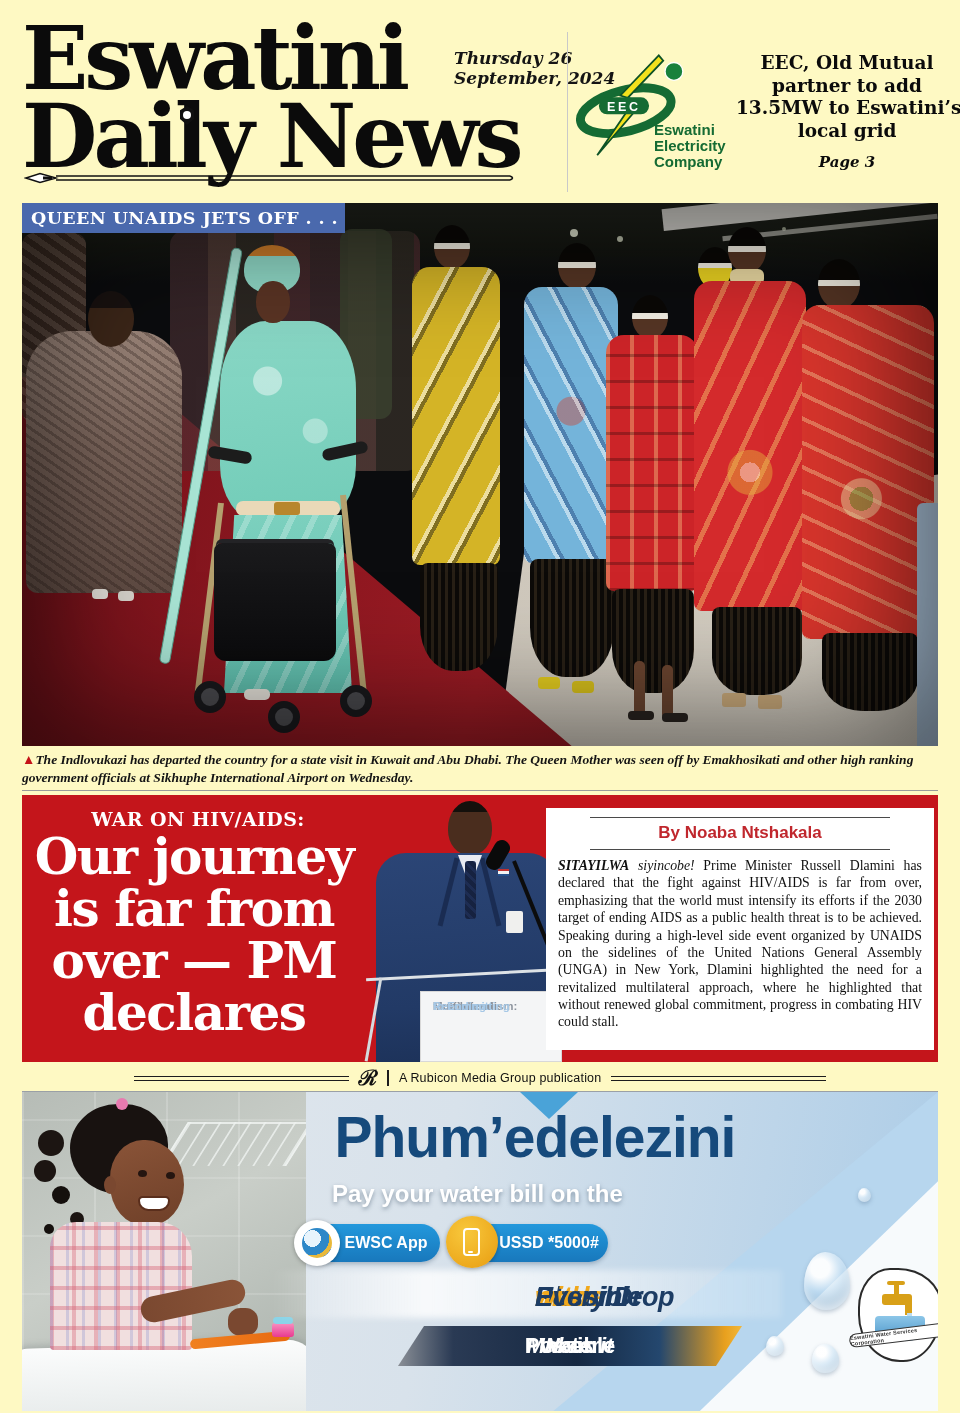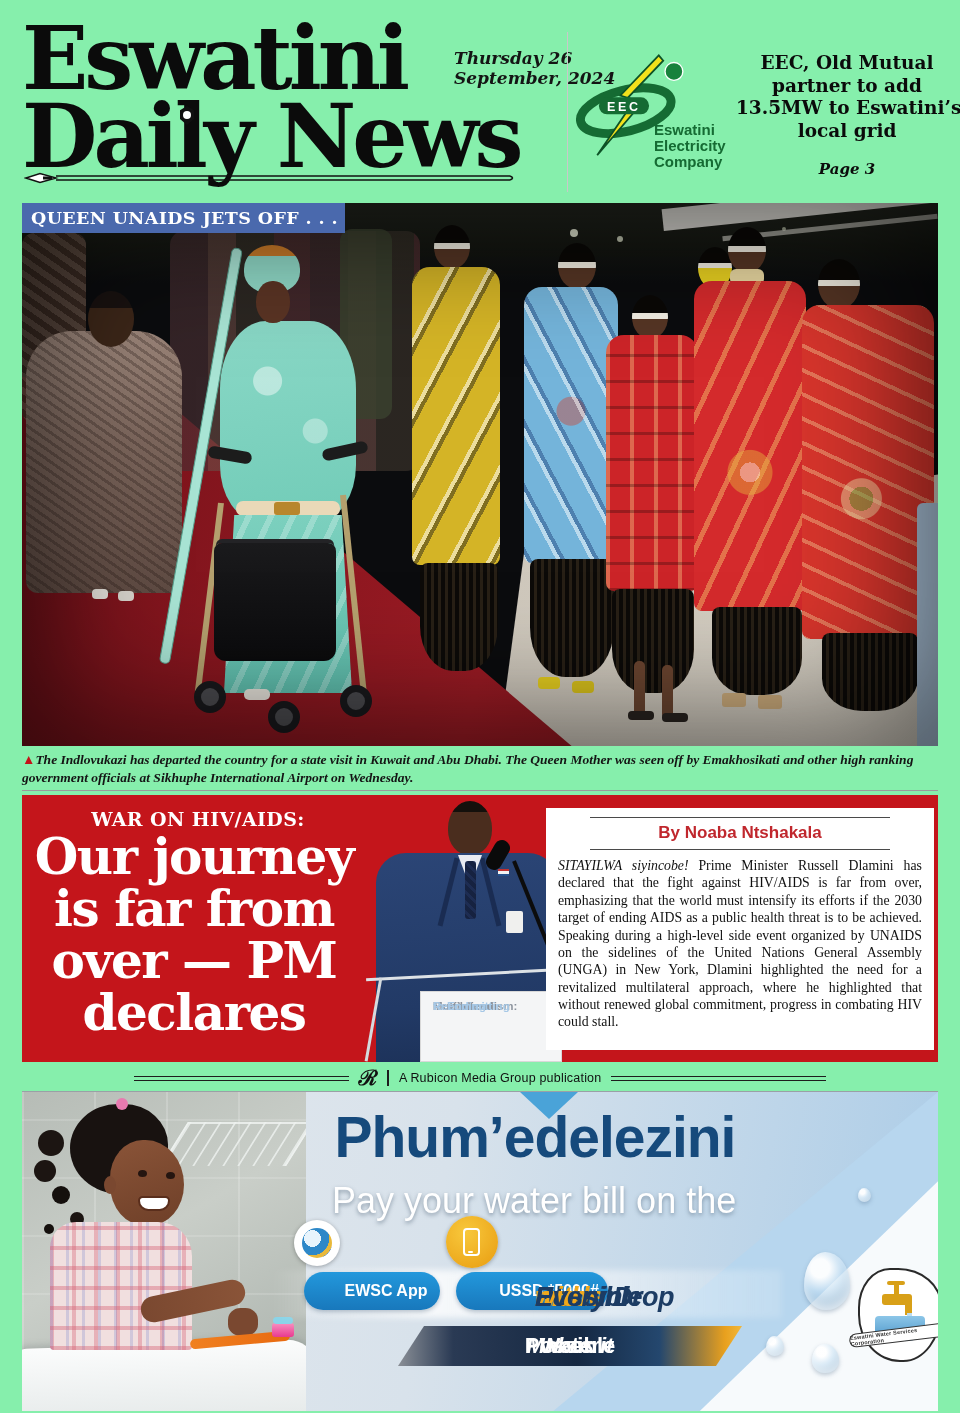--- a/index.html
+++ b/index.html
@@ -1,16 +1,16 @@
 <!DOCTYPE html>
 <html><head>
 <meta charset="utf-8">
 <style>
   html,body{margin:0;padding:0;background:#fff;}
-  .page{position:relative;width:960px;height:1413px;background:#86efac;overflow:hidden;
+  .page{position:relative;width:960px;height:1413px;background:#fef9c3;overflow:hidden;
         font-family:"Liberation Sans",sans-serif;color:#111;}
 
   
   .masthead{position:absolute;left:22px;top:20px;width:916px;height:180px;}
   .mast-title{font-family:"DejaVu Serif",serif;font-weight:bold;font-size:87px;
               line-height:.9;letter-spacing:-4px;color:#0b0b0b;}
   .mast-date{position:absolute;left:432px;top:28px;font-family:"DejaVu Serif",serif;
              font-style:italic;font-weight:bold;font-size:17px;line-height:1.2;color:#141414;}
   .mast-shield{position:absolute;left:158px;top:86px;width:14px;height:19px;background:#101010;
                clip-path:polygon(50% 0,100% 22%,100% 68%,50% 100%,0 68%,0 22%);}
@@ -19,21 +19,21 @@
   .mast-divider{position:absolute;left:545px;top:12px;width:1px;height:160px;background:#c9c9c9;}
 
   
   .eec{position:absolute;left:552px;top:30px;width:180px;height:152px;}
   .eec svg{position:absolute;left:0;top:0;width:116px;height:116px;}
   .eec-name{position:absolute;left:80px;top:72px;color:#156b33;font-weight:bold;
             font-size:15px;line-height:1.05;}
   .promo{position:absolute;left:714px;top:32px;width:222px;text-align:center;
          font-family:"DejaVu Serif",serif;font-weight:bold;color:#0b0b0b;}
   .promo-line{font-size:18.5px;line-height:1.22;white-space:nowrap;}
-  .promo-page{font-style:italic;font-size:15px;margin-top:18px;}
+  .promo-page{font-style:italic;font-size:15px;margin-top:11px;}
 
   
   .kicker{position:absolute;left:22px;top:203px;width:323px;height:30px;background:#4a69ad;
           color:#fff;font-family:"DejaVu Serif",serif;font-weight:bold;font-size:17.5px;
           line-height:30px;padding-left:9px;letter-spacing:.4px;z-index:6;box-sizing:border-box;}
   .lead-photo{position:absolute;left:22px;top:203px;width:916px;height:543px;
               background:#0b0c0e;overflow:hidden;z-index:1;}
   .lead-photo *{position:absolute;}
   .ph-topglow{left:0;top:0;width:100%;height:80px;
       background:linear-gradient(180deg,#22251e 0%,#141611 55%,rgba(12,13,14,0) 100%);}
@@ -157,21 +157,21 @@
   .pm-sign{left:60px;top:196px;width:142px;height:71px;background:#f4f5f6;border:1px solid #d8d8d8;
       box-sizing:border-box;padding:7px 0 0 12px;font-size:11.5px;line-height:1.28;font-weight:bold;}
   .pm-sign .gray{color:#8d949e;display:block;} .pm-sign .blue{color:#a6c8e6;display:block;}
   .story{position:absolute;left:524px;top:13px;width:388px;height:242px;background:#fff;overflow:hidden;}
   .story-rule{margin:9px auto 0;width:300px;height:1px;background:#4a4a4a;}
   .byline{text-align:center;color:#c0272d;font-weight:bold;font-size:17px;margin-top:5px;}
   .byline-email{text-align:center;color:#9b9b9b;font-weight:bold;font-style:italic;font-size:12.5px;margin-top:1px;}
   .story-rule2{margin:6px auto 7px;width:300px;height:1px;background:#4a4a4a;}
   .story-body{padding:0 12px;font-family:"Liberation Serif",serif;font-size:13.8px;line-height:1.26;
       text-align:justify;color:#101010;}
-  .story-body .lead1{font-weight:normal;font-style:italic;}
+  .story-body .lead1{font-weight:bold;font-style:italic;}
   .story-body .lead2{font-style:italic;}
 
   
   .pub{position:absolute;left:22px;top:1067px;width:916px;height:22px;display:flex;
        align-items:center;justify-content:center;gap:10px;}
   .pub-line{width:215px;height:5px;border-top:1.5px solid #1d1d1d;border-bottom:1.5px solid #1d1d1d;box-sizing:border-box;}
   .pub-logo{font-family:"DejaVu Serif",serif;font-weight:bold;font-size:21px;line-height:18px;transform:skewX(-6deg);}
   .pub-bar{width:2px;height:16px;background:#1d1d1d;}
   .pub-text{font-weight:normal;font-size:12.5px;letter-spacing:.2px;color:#101010;}
 
@@ -179,25 +179,25 @@
   .ad{position:absolute;left:22px;top:1091px;width:916px;height:320px;border-top:1px solid #9aa0a6;
       overflow:hidden;background:linear-gradient(100deg,#e3e8ed 0%,#d8e2eb 45%,#bdd5e9 78%,#abcce7 100%);box-sizing:border-box;}
   .ad *{position:absolute;}
   .ad-diag1{left:0;top:0;width:100%;height:100%;background:#b7d6ee;clip-path:polygon(58% 100%,100% 0,100% 100%);}
   .ad-diag2{left:0;top:0;width:100%;height:100%;background:#f7fafc;clip-path:polygon(74% 100%,100% 28%,100% 100%);}
   .ad-steam{left:250px;top:178px;width:510px;height:48px;filter:blur(3px);
       background:linear-gradient(90deg,rgba(255,255,255,0),rgba(255,255,255,.8) 30%,rgba(255,255,255,.15));}
   .ad-triangle{left:498px;top:0;width:58px;height:27px;background:#4aa3d8;clip-path:polygon(0 0,100% 0,50% 100%);}
   .ad-title{left:282px;top:12px;width:462px;text-align:center;color:#164a7c;font-size:57px;
       font-weight:bold;letter-spacing:-1px;}
-  .ad-sub{left:290px;top:88px;font-size:36px;font-weight:normal;color:#fff;
+  .ad-sub{left:290px;top:88px;font-size:24px;font-weight:bold;color:#fff;
       text-shadow:0 2px 4px rgba(70,90,110,.55);padding-left:20px;}
   .pill{height:38px;background:linear-gradient(180deg,#2398dc,#1878bc);border-radius:19px;color:#fff;
         font-weight:bold;font-size:16px;display:flex;align-items:center;justify-content:center;
-        box-shadow:0 2px 4px rgba(40,70,100,.3);margin-top:48px;}
+        box-shadow:0 2px 4px rgba(40,70,100,.3);}
   .pill1{left:282px;top:132px;width:136px;padding-left:28px;box-sizing:border-box;}
   .pill1-circle{left:272px;top:128px;width:46px;height:46px;border-radius:50%;background:#fff;
         box-shadow:0 1px 4px rgba(0,0,0,.3);display:flex;align-items:center;justify-content:center;z-index:2;}
   .app-mini{position:static;width:30px;height:30px;border-radius:50%;
         background:radial-gradient(circle at 35% 35%,#e8f4fc 0 30%,#2e88c8 31% 60%,#e8b83a 61% 75%,#1b5e96 76%);}
   .pill2{left:434px;top:132px;width:152px;padding-left:34px;box-sizing:border-box;}
   .pill2-circle{left:424px;top:124px;width:52px;height:52px;border-radius:50%;
         background:radial-gradient(circle at 38% 32%,#f8c83c,#e89c10);box-shadow:0 1px 4px rgba(0,0,0,.3);z-index:2;}
   .phone-glyph{left:17px;top:12px;width:17px;height:28px;border:2.5px solid #fff;border-radius:4px;box-sizing:border-box;}
   .phone-glyph i{position:absolute;left:3px;bottom:1px;width:5px;height:2.5px;background:#fff;display:block;border-radius:2px;}

